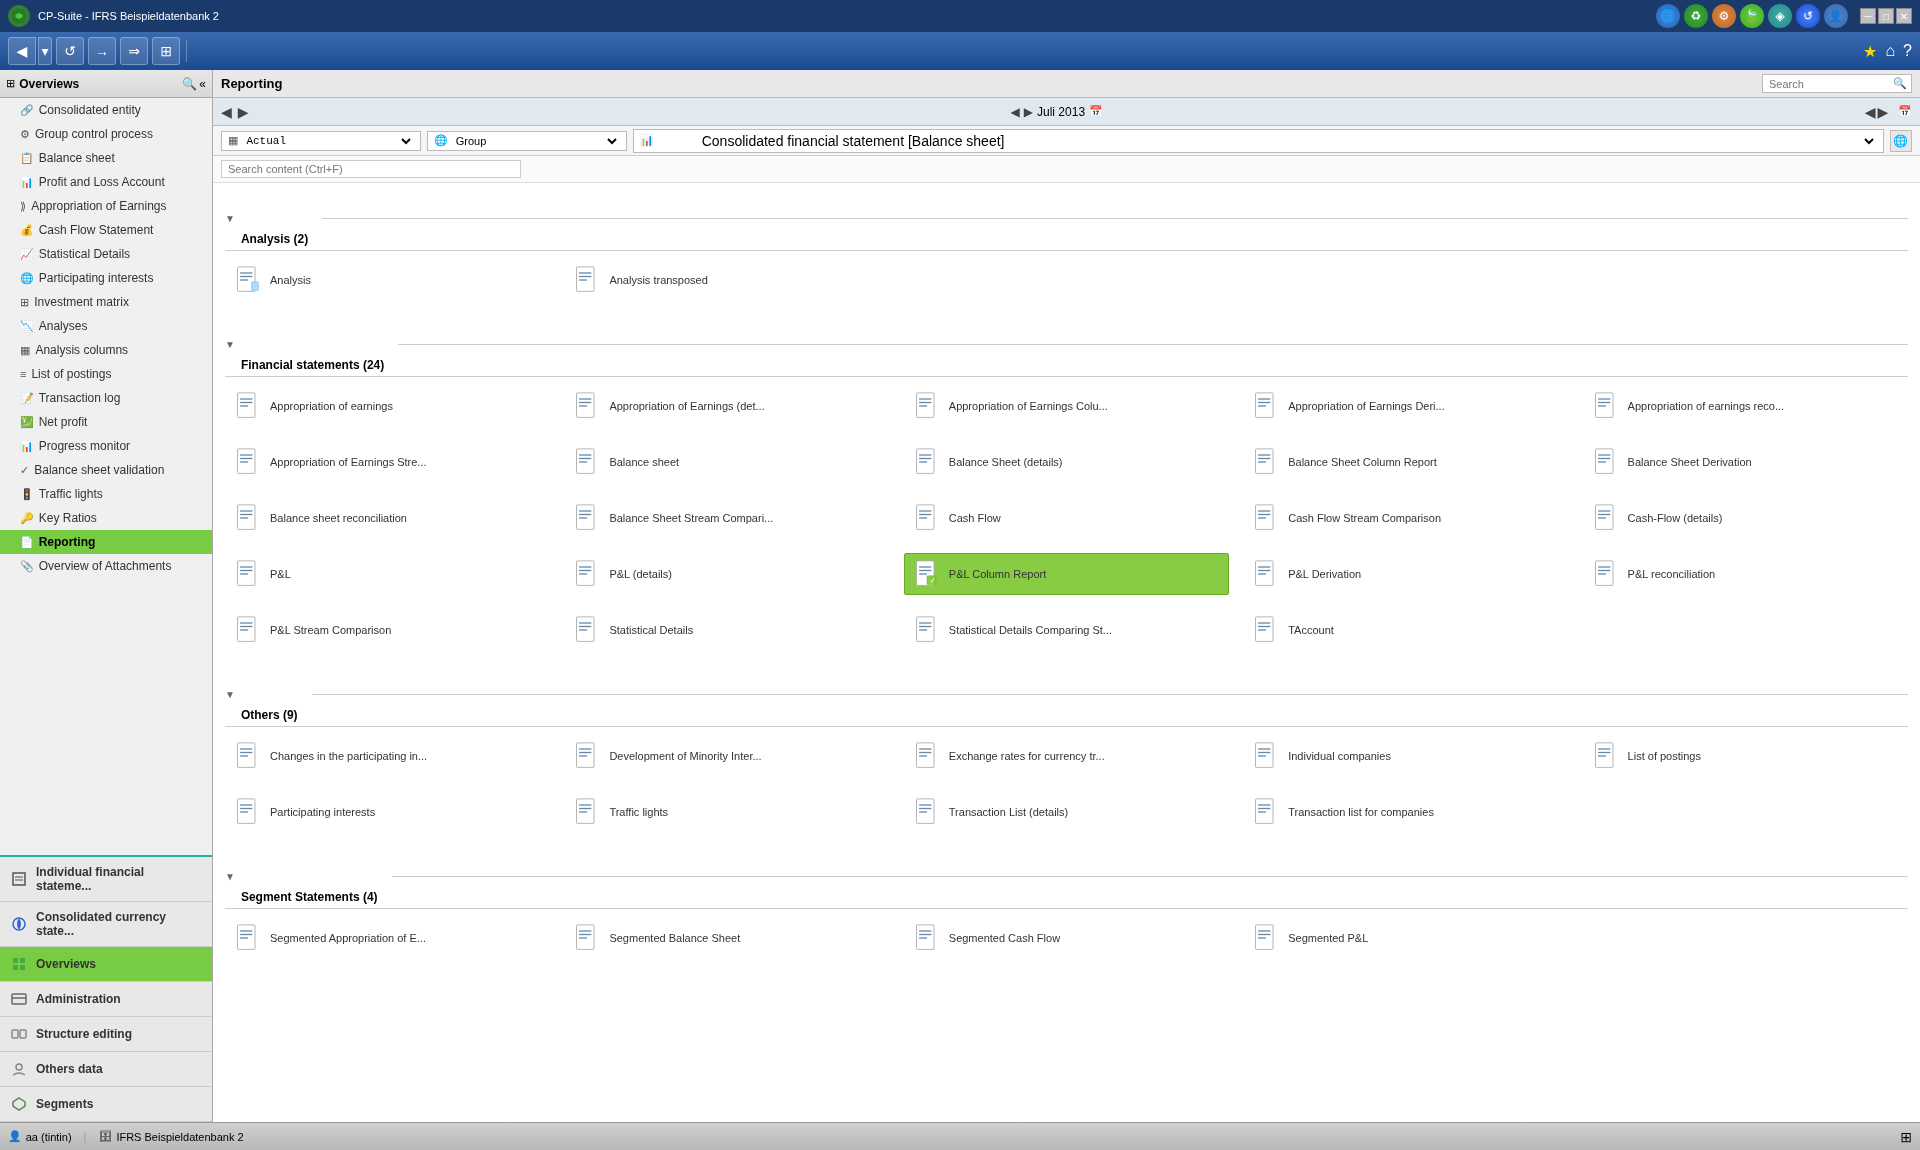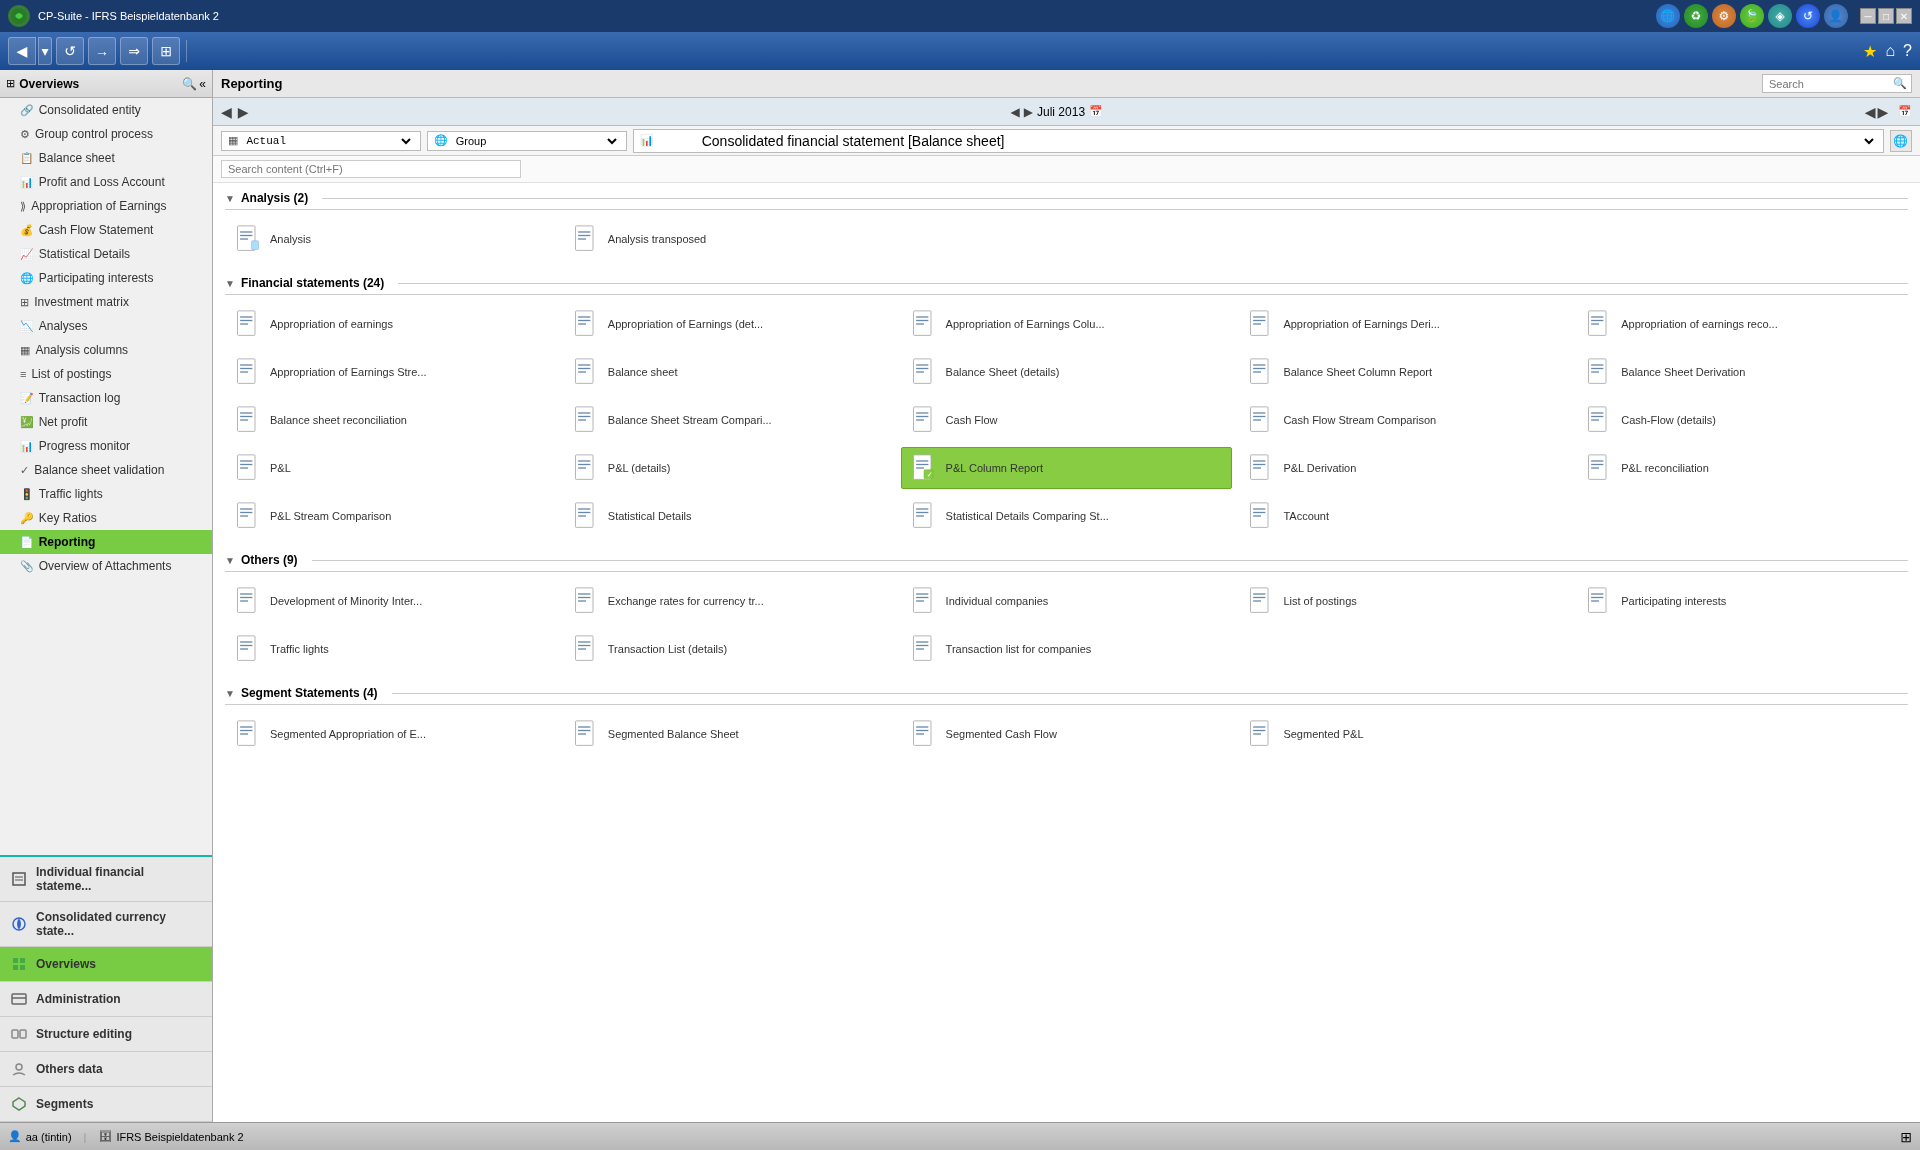--- a/index.html
+++ b/index.html
@@ -204,27 +204,27 @@
     .report-section { margin-bottom: 16px; }
     .section-header {
       display: flex;
       align-items: center;
       gap: 6px;
       margin-bottom: 8px;
       border-bottom: 1px solid #ccc;
       padding-bottom: 4px;
     }
     .section-arrow { font-size: 10px; color: #666; cursor: pointer; }
-    .section-title { font-weight: bold; font-size: 12px; }
+    .section-title { font-weight: bold; font-size: 12px; margin-top: 41px; }
 
     
     .report-grid {
       display: grid;
       grid-template-columns: repeat(5, 1fr);
-      gap: 6px;
+      gap: 14px;
     }
     .report-item {
       display: flex;
       align-items: center;
       gap: 6px;
       padding: 4px 6px;
       cursor: pointer;
       border: 1px solid transparent;
       border-radius: 2px;
     }
@@ -825,20 +825,31 @@
           </div>
       </div>
 
       <div class="report-section">
         <div class="section-header">
           <span class="section-arrow">▼</span>
           <span class="section-title">Others (9)</span>
           <div style="flex:1;height:1px;background:#ccc;margin-left:8px;"></div>
         </div>
         <div class="report-grid" id="others-grid">
+        <div class="report-item">
+    <div class="report-icon">
+                <svg width="28" height="32" viewBox="0 0 28 32">
+    <rect x="2" y="1" width="20" height="28" rx="1" fill="white" stroke="#aaa" stroke-width="1"></rect>
+    <line x1="5" y1="8" x2="19" y2="8" stroke="#6688aa" stroke-width="1.5"></line>
+    <line x1="5" y1="12" x2="19" y2="12" stroke="#6688aa" stroke-width="1.5"></line>
+    <line x1="5" y1="16" x2="14" y2="16" stroke="#6688aa" stroke-width="1.5"></line>
+  </svg>
+              </div>
+    <span class="report-name">Changes in the participating in...</span>
+  </div>
             <div class="report-item">
     <div class="report-icon">
                 <svg width="28" height="32" viewBox="0 0 28 32">
     <rect x="2" y="1" width="20" height="28" rx="1" fill="white" stroke="#aaa" stroke-width="1"></rect>
     <line x1="5" y1="8" x2="19" y2="8" stroke="#6688aa" stroke-width="1.5"></line>
     <line x1="5" y1="12" x2="19" y2="12" stroke="#6688aa" stroke-width="1.5"></line>
     <line x1="5" y1="16" x2="14" y2="16" stroke="#6688aa" stroke-width="1.5"></line>
   </svg>
               </div>
     <span class="report-name">Development of Minority Inter...</span>

